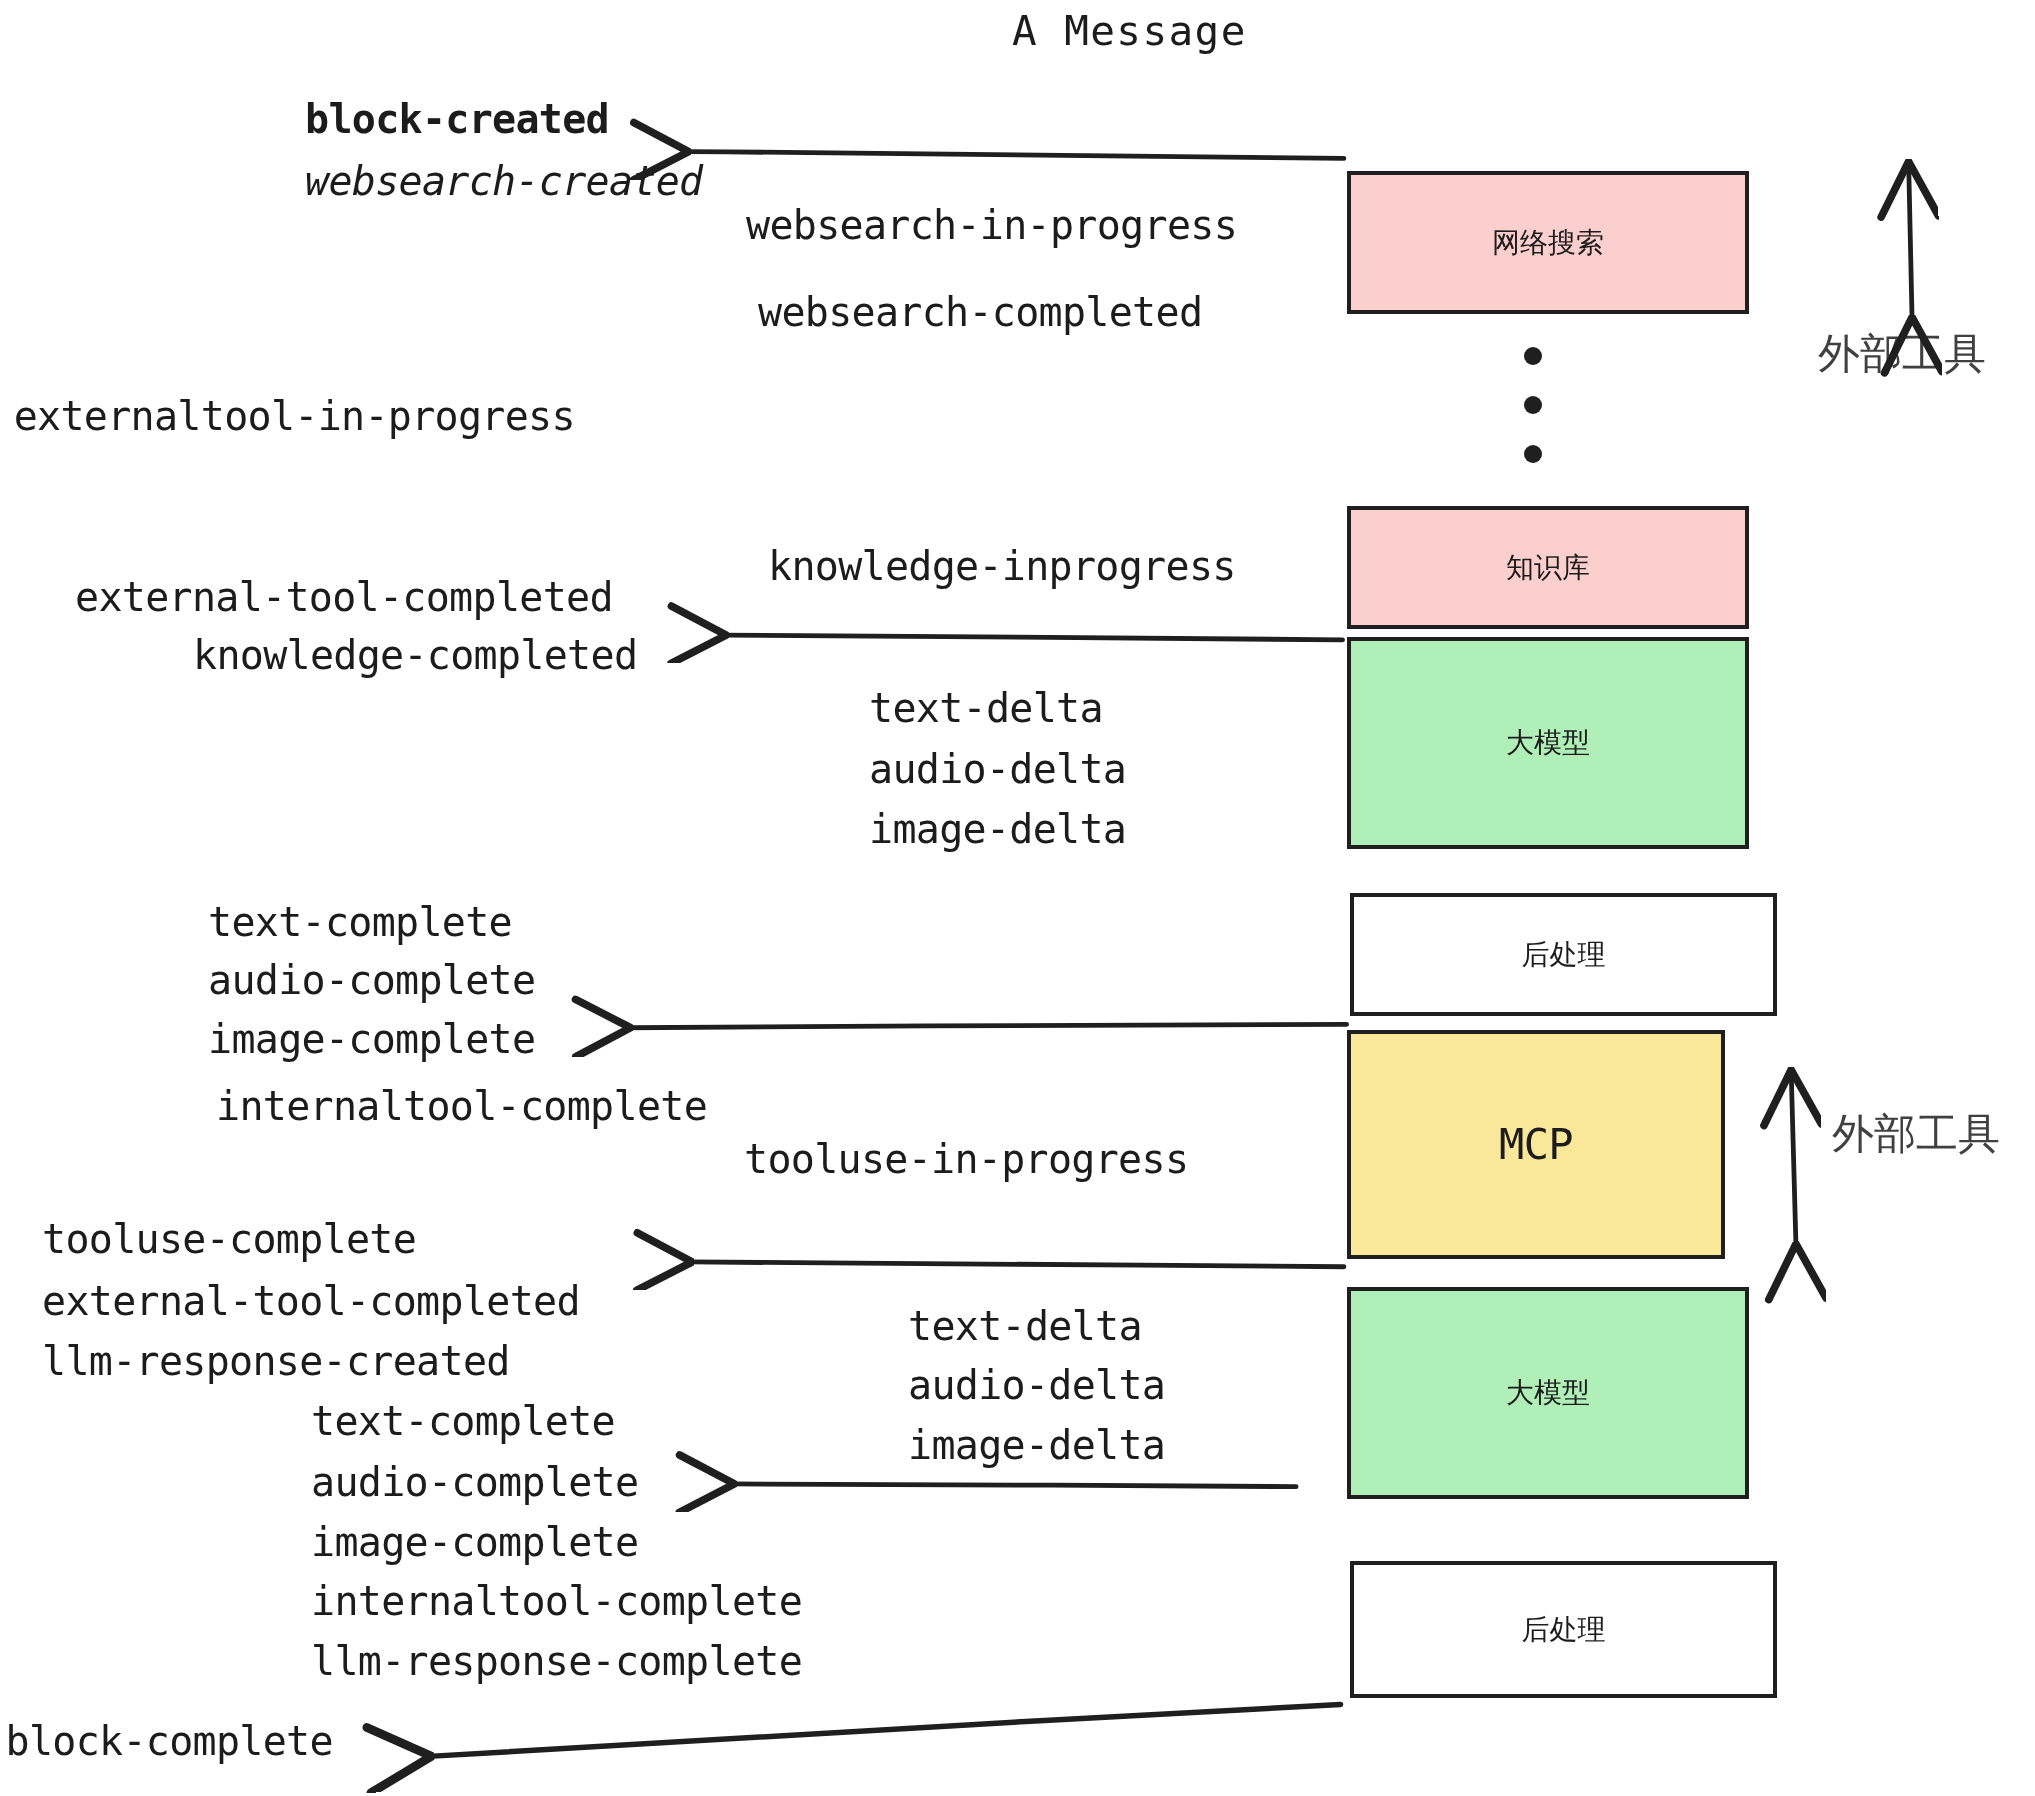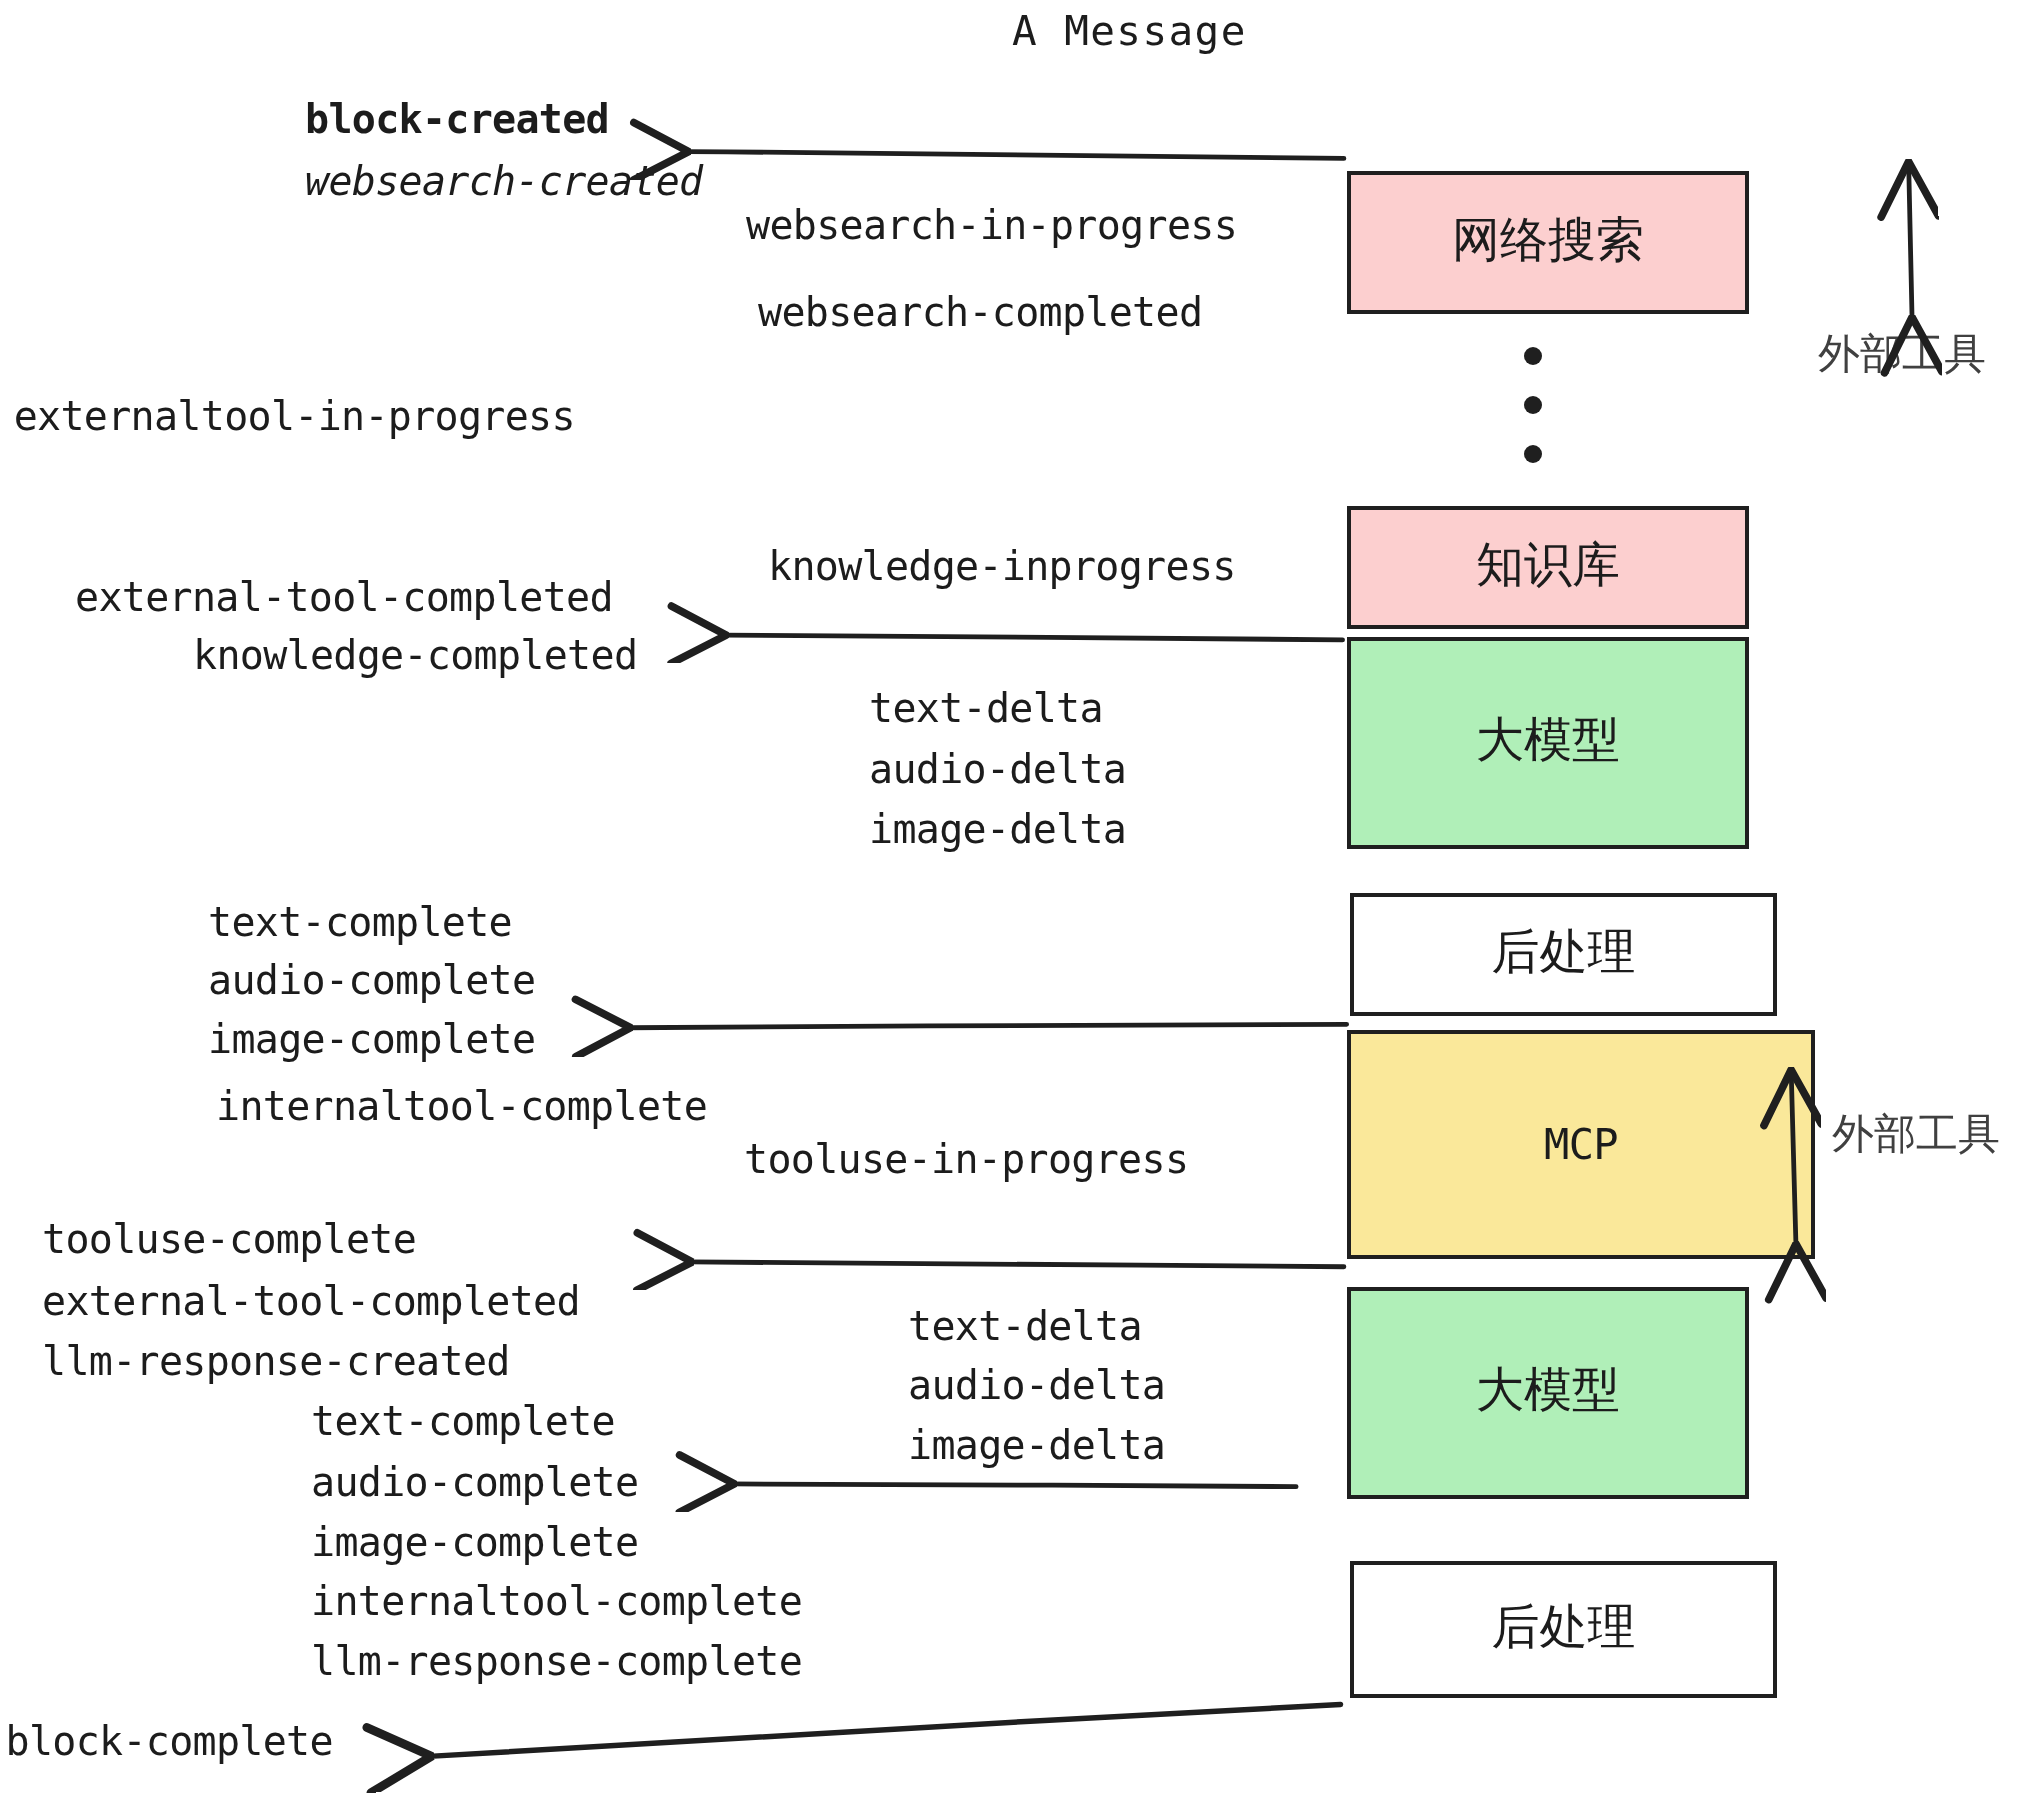--- a/index.html
+++ b/index.html
@@ -35,22 +35,22 @@
   }
   .nodebox {
     position: absolute;
     border: 4.8px solid #1f1f1f;
     box-sizing: border-box;
     display: flex;
     align-items: center;
     justify-content: center;
   }
   .nodebox span {
-    font-family: Liberation Mono, monospace;
-    font-size: 48px;
+    font-family: Liberation Sans, sans-serif;
+    font-size: 28px;
     color: #1c1c1c;
     line-height: 1;
   }
   .nodebox.mono span {
     font-family: "DejaVu Sans Mono", "Liberation Mono", monospace;
     font-size: 42px;
     letter-spacing: -0.7px;
   }
   .sidelabel {
     position: absolute;
@@ -92,21 +92,21 @@
   </div>
 
   <div class="nodebox" style="left:1347px; top:637px; width:402px; height:212px; background:#b0efb8;">
     <span>大模型</span>
   </div>
 
   <div class="nodebox" style="left:1350px; top:893px; width:427px; height:123px; background:#ffffff;">
     <span>后处理</span>
   </div>
 
-  <div class="nodebox mono" style="left:1347px; top:1030px; width:468px; height:229px; background:#fae89a;">
+  <div class="nodebox mono" style="left:1347px; top:1030px; width:378px; height:229px; background:#fae89a;">
     <span>MCP</span>
   </div>
 
   <div class="nodebox" style="left:1347px; top:1287px; width:402px; height:212px; background:#b0efb8;">
     <span>大模型</span>
   </div>
 
   <div class="nodebox" style="left:1350px; top:1561px; width:427px; height:137px; background:#ffffff;">
     <span>后处理</span>
   </div>

